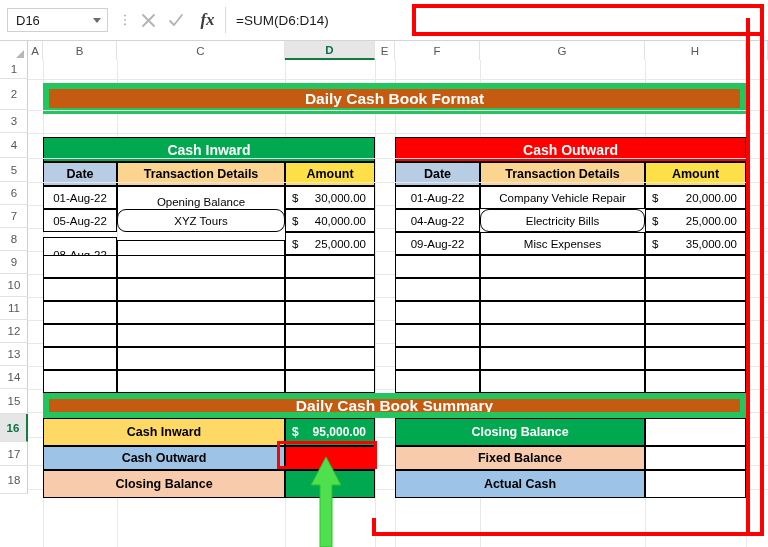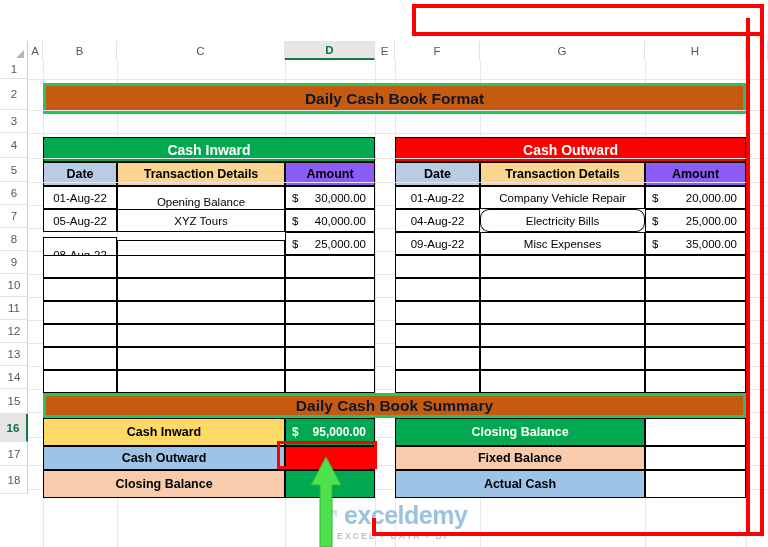--- a/index.html
+++ b/index.html
@@ -100,29 +100,29 @@
   .cell {
     position: absolute;
     display: flex; align-items: center;
     border: 1px solid #000;
     font-size: 11.5px; color: #000;
     overflow: hidden; white-space: nowrap;
   }
   .ctr { justify-content: center; }
 
   .title-band {
-    background: #C55A11; color: #0f172a;
+    background: #C55A11; color: #ffffff;
     font-weight: 700; font-size: 15.5px;
-    justify-content: center; border: 3px solid #22c55e;
+    justify-content: center; border: 6px solid #22c55e;
   }
   .hd-inward { background: #00A84F; color: #ffffff; font-weight: 700; font-size: 14px; justify-content: center; }
   .hd-outward { background: #FF0000; color: #ffffff; font-weight: 700; font-size: 14px; justify-content: center; }
   .sub-date { background: #B8CCE4; font-weight: 700; font-size: 12.5px; justify-content: center; }
   .sub-det  { background: #FBD490; font-weight: 700; font-size: 12.5px; justify-content: center; }
-  .sub-amt  { background: #8b5cf6; font-weight: 700; font-size: 12.5px; justify-content: center; }
+  .sub-amt  { background: #fde047; font-weight: 700; font-size: 12.5px; justify-content: center; }
   .data { background: #ffffff; }
   .amt { background: #ffffff; justify-content: flex-start; padding-left: 6px; }
   .amt .cur { width: 14px; display:inline-block; }
   .amt .num { flex: 1; text-align: right; padding-right: 8px; }
 
   .lbl-yellow { background: #FFD966; font-weight: 700; font-size: 12.5px; justify-content: center; }
   .lbl-blue   { background: #9DC3E6; font-weight: 700; font-size: 12.5px; justify-content: center; }
   .lbl-peach  { background: #F8CBAD; font-weight: 700; font-size: 12.5px; justify-content: center; }
   .lbl-green  { background: #00A84F; color:#fff; font-weight: 700; font-size: 12.5px; justify-content: center; }
   .v-green { background: #00A84F; }
@@ -157,20 +157,41 @@
   .wm-sub {
     font-size: 8.5px; color: #BFBFBF; letter-spacing: 2.2px;
     margin-top: 3px; font-weight: 600;
   }
 </style>
 </head>
 <body>
 
 <div id="app">
 
+  <div class="fbar">
+    <div class="namebox">
+      <span>D16</span>
+      <span class="caret"></span>
+    </div>
+    <div class="dots">
+        <span>⋮</span>
+      </div>
+    <div class="icon-btn">
+      <svg width="15" height="15" viewBox="0 0 15 15">
+          <path d="M2 2 L13 13 M13 2 L2 13" stroke="#b2b2b2" stroke-width="1.8" fill="none" stroke-linecap="round"></path>
+        </svg>
+    </div>
+    <div class="icon-btn">
+      <svg width="16" height="15" viewBox="0 0 16 15">
+          <path d="M2 8 L6 12 L14 2" stroke="#b2b2b2" stroke-width="1.8" fill="none" stroke-linecap="round" stroke-linejoin="round"></path>
+        </svg>
+    </div>
+    <div class="fx-cell">fx</div>
+    <div class="finput">=SUM(D6:D14)</div>
+  </div>
 
   <div class="grid">
 
     <div class="colhdr">
       <div class="corner"></div>
       <div class="ch" style="width:15px">A</div>
       <div class="ch" style="width:74px">B</div>
       <div class="ch" style="width:168px">C</div>
       <div class="ch sel" style="width:90px">D</div>
       <div class="ch" style="width:20px">E</div>
@@ -250,21 +271,21 @@
             <span class="cur">$</span>
             <span class="num">30,000.00</span>
           </div>
           <div class="cell ctr data" style="left: 367px; top: 126px; width: 85px; height: 23px;">01-Aug-22</div>
           <div class="cell ctr data" style="left: 452px; top: 126px; width: 165px; height: 23px;">Company Vehicle Repair</div>
           <div class="cell amt" style="left: 617px; top: 126px; width: 101px; height: 23px;">
             <span class="cur">$</span>
             <span class="num">20,000.00</span>
           </div>
           <div class="cell ctr data" style="left: 15px; top: 149px; width: 74px; height: 23px;">05-Aug-22</div>
-          <div class="cell ctr data" style="left: 89px; top: 149px; width: 168px; height: 23px;">XYZ Tours</div>
+          <div class="cell ctr data" style="left: 89px; top: 149px; width: 168px; height: 23px; border-radius: 9px;">XYZ Tours</div>
           <div class="cell amt" style="left: 257px; top: 149px; width: 90px; height: 23px;">
             <span class="cur">$</span>
             <span class="num">40,000.00</span>
           </div>
           <div class="cell ctr data" style="left: 367px; top: 149px; width: 85px; height: 23px;">04-Aug-22</div>
           <div class="cell ctr data" style="left: 452px; top: 149px; width: 165px; height: 23px; border-radius: 9px;">Electricity Bills</div>
           <div class="cell amt" style="left: 617px; top: 149px; width: 101px; height: 23px;">
             <span class="cur">$</span>
             <span class="num">25,000.00</span>
           </div>
@@ -327,30 +348,20 @@
           <div class="cell lbl-blue" style="left: 15px; top: 386px; width: 242px; height: 24px;">Cash Outward</div>
           <div class="cell v-red" style="left: 257px; top: 386px; width: 90px; height: 24px;"></div>
           <div class="cell lbl-peach" style="left: 367px; top: 386px; width: 250px; height: 24px;">Fixed Balance</div>
           <div class="cell v-white" style="left: 617px; top: 386px; width: 101px; height: 24px;"></div>
           <div class="cell lbl-peach" style="left: 15px; top: 410px; width: 242px; height: 28px;">Closing Balance</div>
           <div class="cell v-green" style="left: 257px; top: 410px; width: 90px; height: 28px;"></div>
           <div class="cell lbl-blue" style="left: 367px; top: 410px; width: 250px; height: 28px;">Actual Cash</div>
           <div class="cell v-white" style="left: 617px; top: 410px; width: 101px; height: 28px;"></div>
         </div>
 
-      <div class="wm" style="left:290px; top:443px;">
-        <div class="wm-row">
-          <svg width="26" height="24" viewBox="0 0 26 24">
-            <path d="M3 15 L11 6 L15 10 L11 14 L15 18 L7 18 Z" fill="#9CC3DD"></path>
-            <path d="M11 6 L19 6 L19 14 L15 10 Z" fill="#CFE3F0"></path>
-          </svg>
-          <span class="wm-txt">exceldemy</span>
-        </div>
-        <div class="wm-sub">EXCEL - DATA - BI</div>
-      </div>
 
     </div>
   </div>
 
   <div class="redrect" style="left:412px; top:4px; width:352px; height:32px;"></div>
   <div class="redrect" style="left:746px; top:18px; width:18px; height:518px; border-top:none;"></div>
   <div class="redrect" style="left:372px; top:518px; width:392px; height:18px; border-top:none; border-right:none;"></div>
 
   <div class="selbox" style="left:277px; top:441px; width:100px; height:28px;"></div>
 

